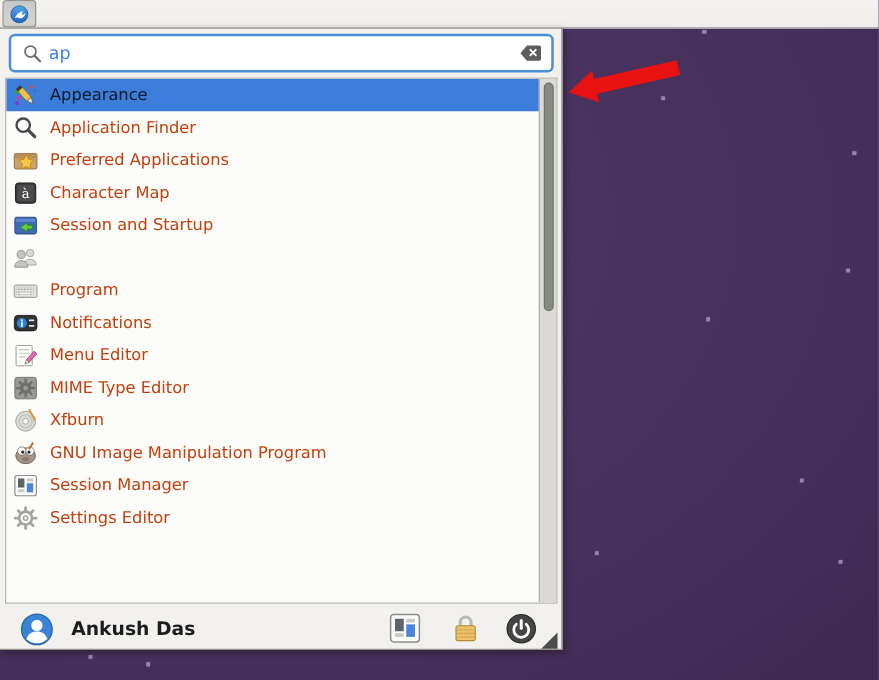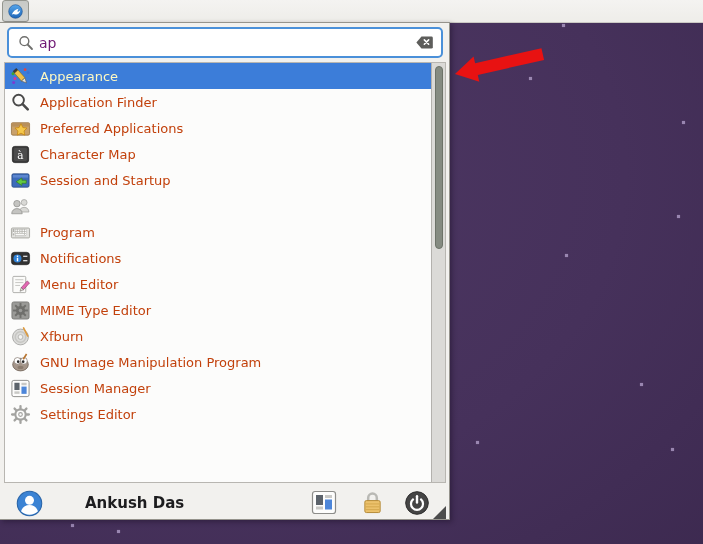--- a/index.html
+++ b/index.html
@@ -40,59 +40,59 @@
   .searchbox{
     position:absolute;left:7px;top:4px;width:436px;height:31px;
     background:#ffffff;border:2px solid #4a90d9;border-radius:5px;
     box-sizing:border-box;
   }
   .searchbox .mag{position:absolute;left:9px;top:6px;width:16px;height:16px;}
   .searchbox input{
     position:absolute;left:30px;top:2px;width:360px;height:23px;
     border:none;outline:none;background:transparent;
     font-family:"DejaVu Sans","Liberation Sans",sans-serif;
-    font-size:14px;color:#701a75;caret-color:#333;padding:0;
+    font-size:14px;color:#3b82f6;caret-color:#333;padding:0;
   }
   .clear-btn{
     position:absolute;right:7px;top:5px;width:19px;height:17px;
     border:none;background:transparent;padding:0;cursor:pointer;
   }
   .clear-btn svg{width:19px;height:17px;display:block;}
   
   .list{
     position:absolute;left:4px;top:39px;width:442px;height:421px;
     background:#fcfcfb;border:1px solid #b8b6b1;box-sizing:border-box;
     overflow:hidden;
   }
   .row{
     position:relative;height:26px;display:flex;align-items:center;
     padding-left:5px;width:426px;cursor:default;
   }
   .row.selected{background:#3c7dd9;}
   .row-icon{width:21px;height:21px;flex:0 0 21px;margin-right:9px;}
   .row-icon svg{width:21px;height:21px;display:block;}
   .row-label{font-size:13px;color:#c2410c;white-space:nowrap;}
-  .row.selected .row-label{color:#fef9c3;}
+  .row.selected .row-label{color:#0f172a;}
   
   .scrollbar{
     position:absolute;right:0;top:0;width:14px;height:419px;
     background:#dbdad7;border-left:1px solid #b3b1ad;box-sizing:border-box;
   }
   .scroll-thumb{
     position:absolute;left:3px;width:8px;border-radius:4px;
     background:#858b81;border:1px solid #6d7369;box-sizing:border-box;
   }
   
   .footer{
     position:absolute;left:0;top:464px;width:448px;height:33px;
   }
   .avatar{position:absolute;left:16px;top:3px;width:27px;height:27px;}
   .username{
     position:absolute;left:57px;top:0;height:33px;line-height:33px;
-    font-size:15px;font-weight:bold;color:#1d1d1f;margin-left:28px;
+    font-size:15px;font-weight:bold;color:#1d1d1f;
   }
   .foot-btn{
     position:absolute;top:3px;border:none;background:transparent;padding:0;cursor:pointer;
   }
   .foot-btn svg{display:block;}
   .btn-tiles{left:311px;width:26px;height:25px;}
   .btn-lock{left:361px;width:23px;height:25px;}
   .btn-power{left:404px;width:26px;height:26px;}
   .grip{
     position:absolute;right:2px;bottom:1px;width:0;height:0;

